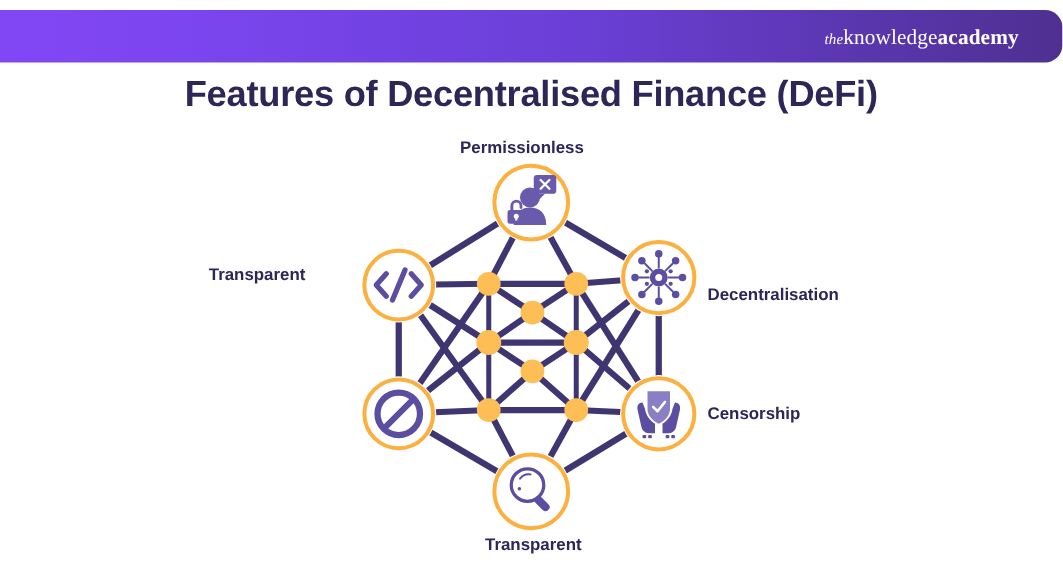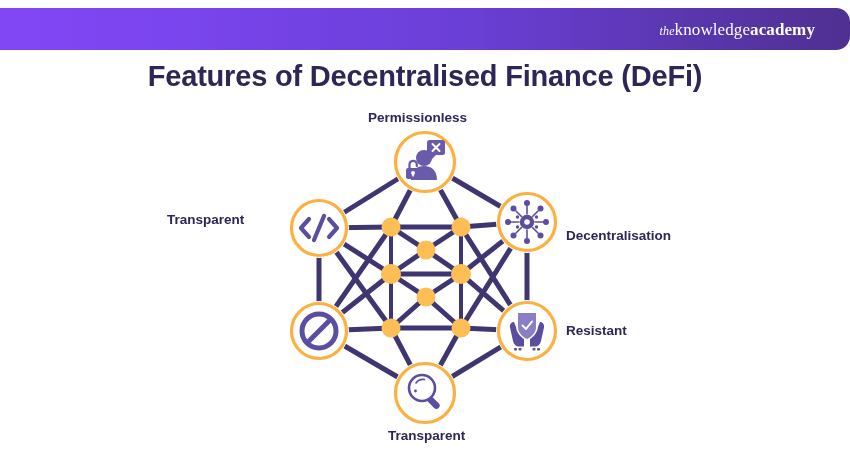--- a/index.html
+++ b/index.html
@@ -276,15 +276,15 @@
         <path d="M416 283 A8.5 8.5 0 0 1 424.5 279.5" fill="none" stroke="#5b4ea0" stroke-width="1.6" stroke-linecap="round"></path>
         <circle cx="415.5" cy="291" r="1.4" fill="#5b4ea0"></circle>
         <rect x="430.5" y="296" width="6.5" height="14" rx="3.2" transform="rotate(-45 433.7 303)" fill="#5b4ea0"></rect>
       </g>
     </g>
   </svg>
 
   <div class="node-label lbl-permissionless">Permissionless</div>
   <div class="node-label lbl-programmable">Transparent</div>
   <div class="node-label lbl-decentralisation">Decentralisation</div>
-  <div class="node-label lbl-trustless">Resistant</div>
+  <div class="node-label lbl-trustless">Censorship</div>
   <div class="node-label lbl-transparent">Transparent</div>
 </div>
 
 </body></html>

